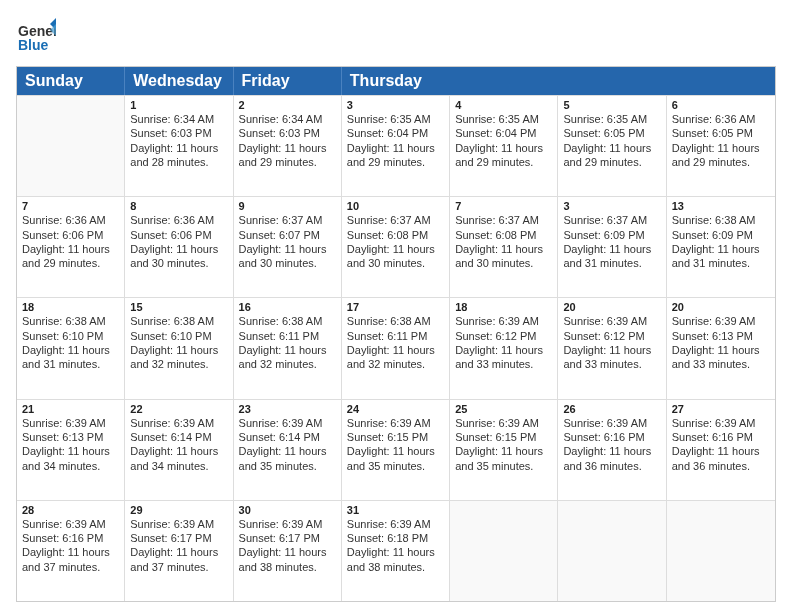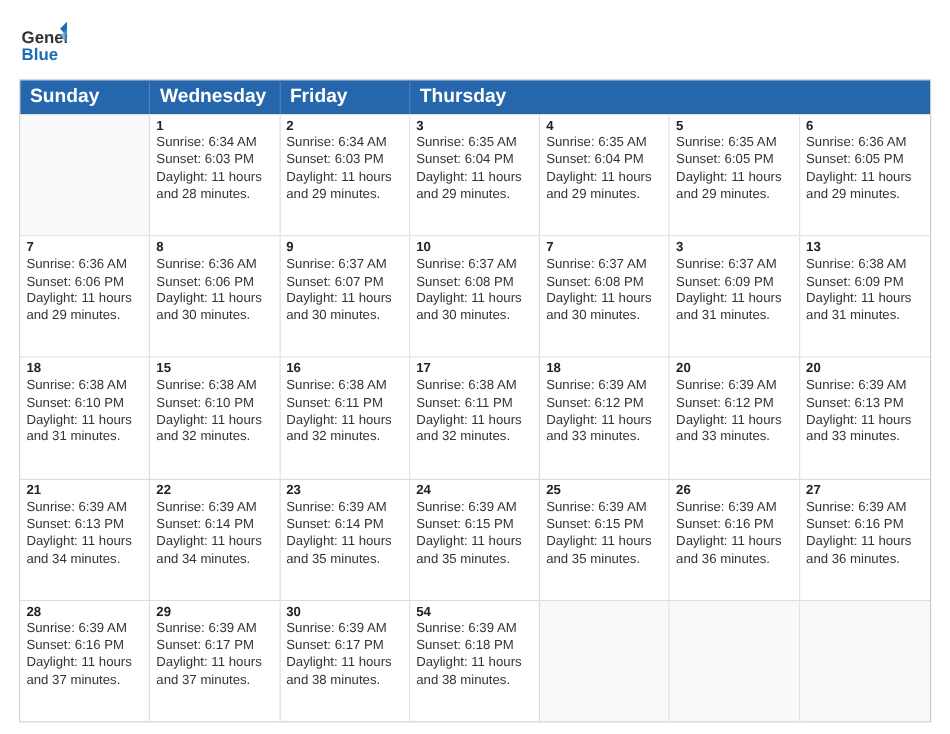--- a/index.html
+++ b/index.html
@@ -311,21 +311,21 @@
 Sunset: 6:17 PM
 Daylight: 11 hours and 37 minutes.</div>
           </div>
           <div class="cal-cell">
             <div class="day-num">30</div>
             <div class="cell-info" style="white-space: pre-line;">Sunrise: 6:39 AM
 Sunset: 6:17 PM
 Daylight: 11 hours and 38 minutes.</div>
           </div>
           <div class="cal-cell">
-            <div class="day-num">54</div>
+            <div class="day-num">31</div>
             <div class="cell-info" style="white-space: pre-line;">Sunrise: 6:39 AM
 Sunset: 6:18 PM
 Daylight: 11 hours and 38 minutes.</div>
           </div>
           <div class="cal-cell empty"></div>
           <div class="cal-cell empty"></div>
           <div class="cal-cell empty"></div>
         </div>
       </div>
   </div>

